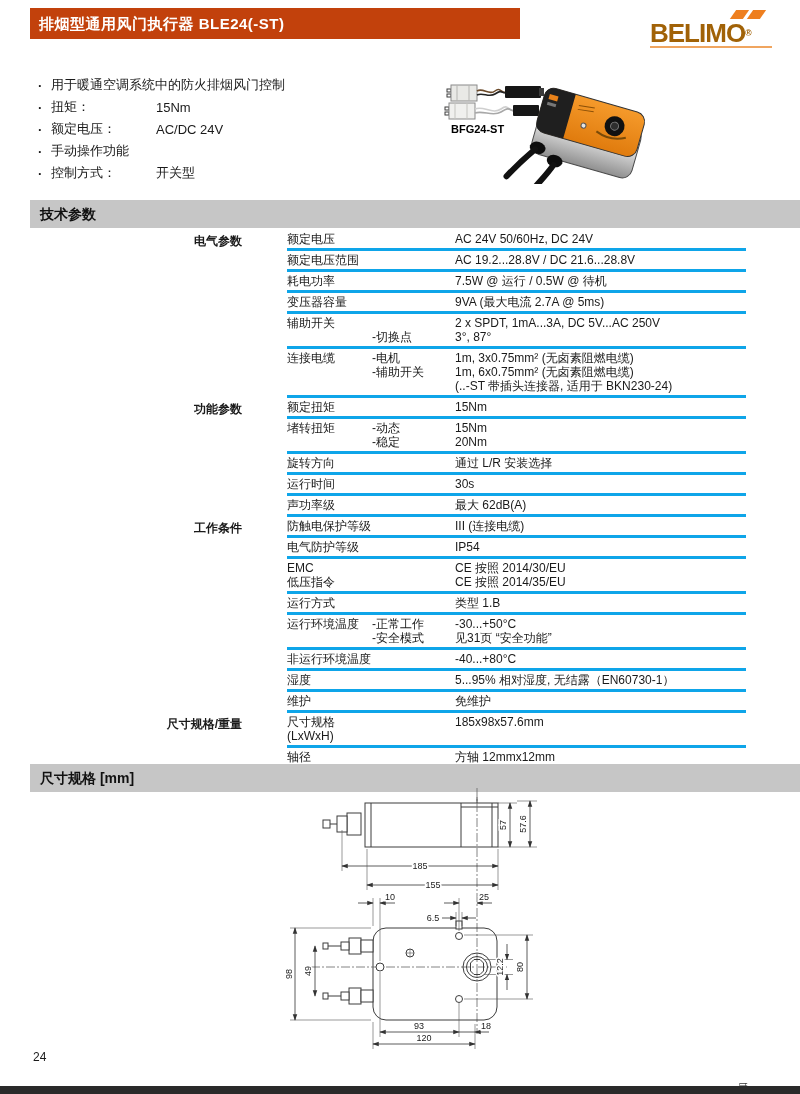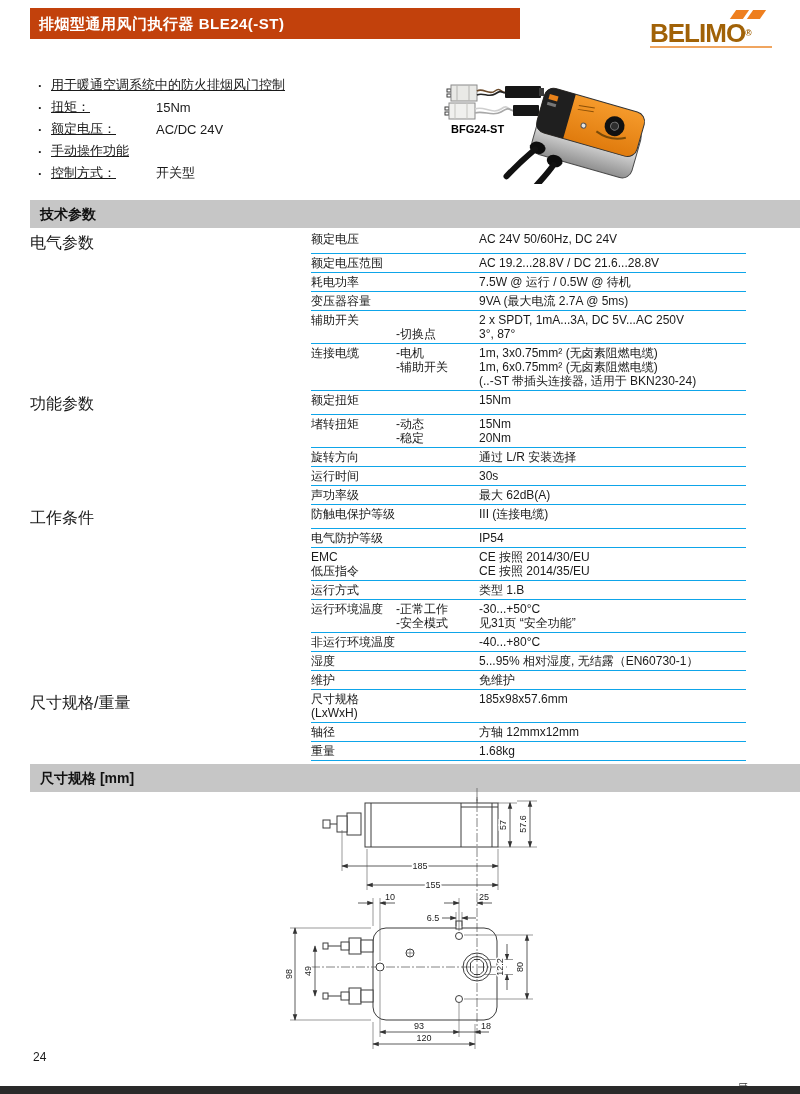--- a/index.html
+++ b/index.html
@@ -17,35 +17,35 @@
   .logo-slashes{height:10px;position:relative;}
   .slash{position:absolute;top:0;width:13px;height:9px;background:#EE7F1F;transform:skewX(-35deg);}
   .s1{right:26px;}.s2{right:9px;}
   .logo-text{font-size:26px;font-weight:bold;color:#a16207;letter-spacing:-1px;line-height:26px;}
   .logo-reg{font-size:9px;vertical-align:top;font-weight:bold;}
   .logo-underline{height:2px;background:#F0A55F;margin-top:0px;}
   
   .bullets{position:absolute;left:38px;top:74px;font-size:13px;}
   .b-row{display:flex;height:22px;align-items:center;}
   .b-dot{width:13px;font-weight:bold;}
-  .b-label{min-width:105px;white-space:nowrap;text-decoration:underline;}
+  .b-label{min-width:105px;white-space:nowrap;}
   .b-val{white-space:nowrap;}
   
   .bar{
     position:absolute;left:30px;width:788px;height:28px;box-sizing:border-box;
     background:#C6C6C6;color:#111;font-size:14px;font-weight:bold;line-height:28px;padding-left:10px;
   }
   .bar-tech{top:200px;}
   .bar-dims{top:764px;}
   
   .tech-table{position:absolute;left:30px;top:230px;width:716px;font-size:12px;}
   .t-row{display:flex;}
-  .t-group{width:257px;box-sizing:border-box;padding:3px 45px 0 0;
-           font-weight:normal;font-size:16px;white-space:nowrap;}
-  .t-body{flex:1;border-bottom:1px solid #0ea5e9;padding:2px 0;margin-left:24px;}
+  .t-group{width:257px;box-sizing:border-box;text-align:right;padding:3px 45px 0 0;
+           font-weight:bold;font-size:12px;white-space:nowrap;}
+  .t-body{flex:1;border-bottom:3px solid #0ea5e9;padding:2px 0;}
   .t-line{display:flex;line-height:14px;}
   .t-p{width:85px;flex-shrink:0;}
   .t-s{width:83px;flex-shrink:0;}
   .t-v{flex:1;}
   
   .photo{position:absolute;left:443px;top:76px;width:235px;height:108px;}
   .photo-label{font-weight:bold;font-size:11px;}
   .drawing{position:absolute;left:283px;top:786px;width:470px;height:268px;}
   .dln{stroke:#3d3d3d;fill:none;stroke-width:1;}
   .dfill{stroke:#3d3d3d;fill:#fff;stroke-width:1;}

